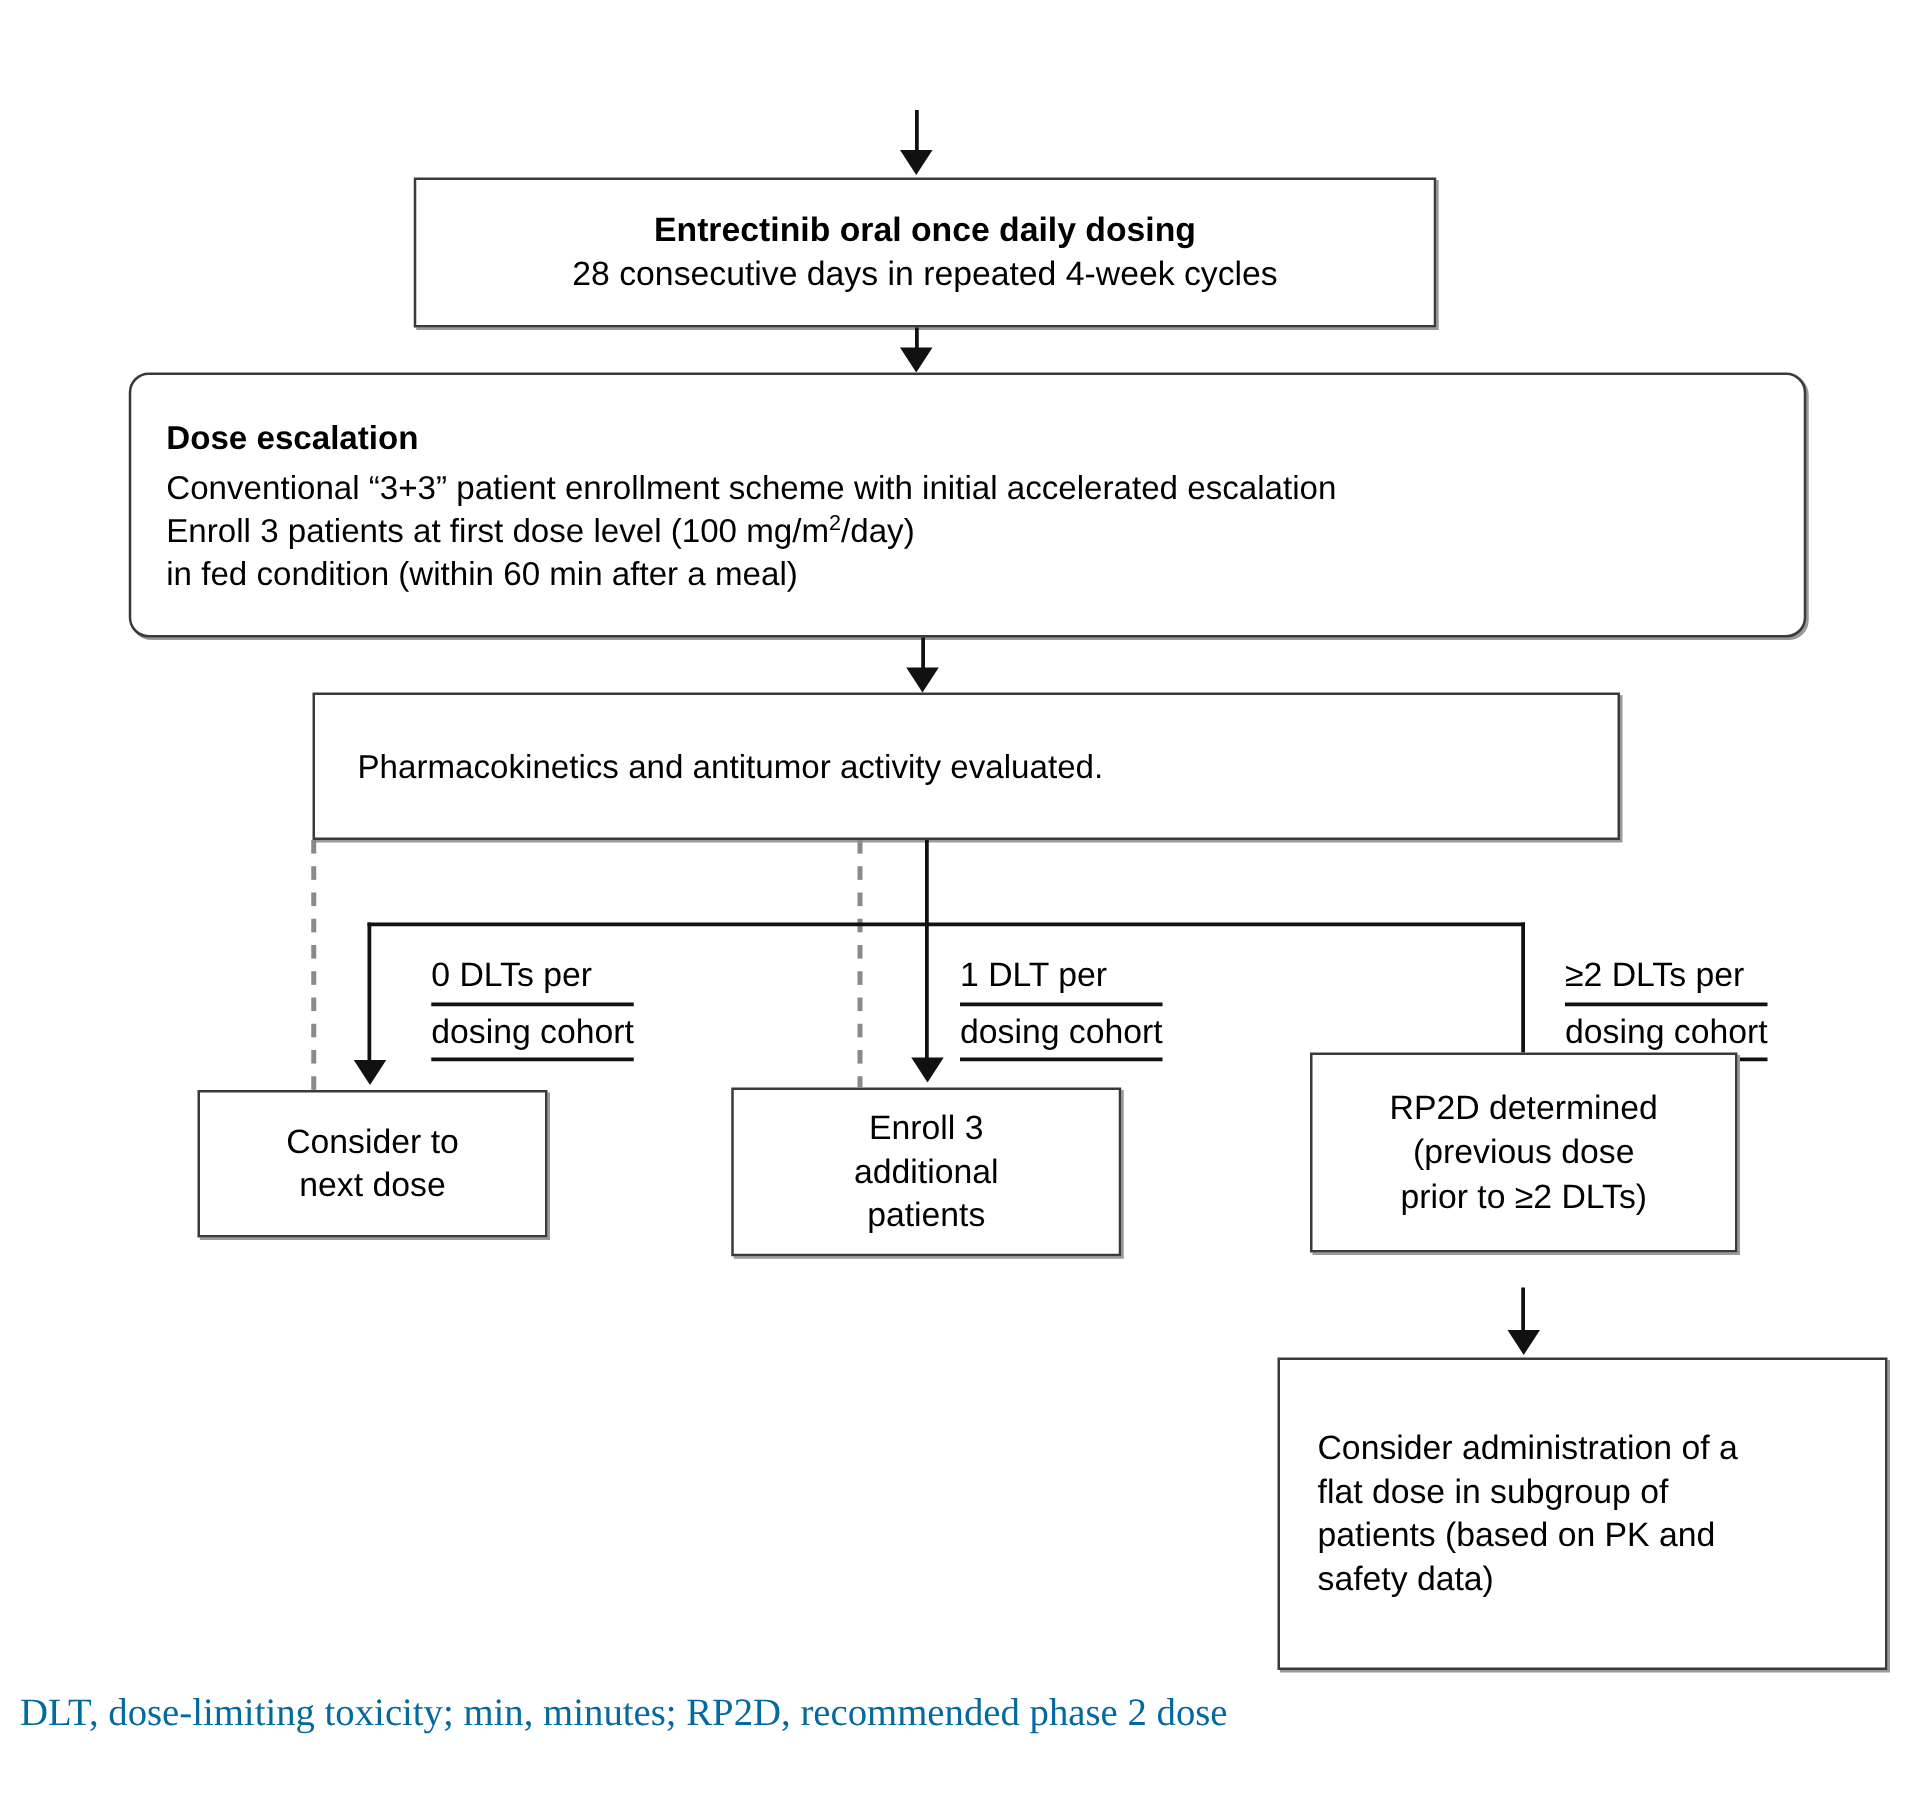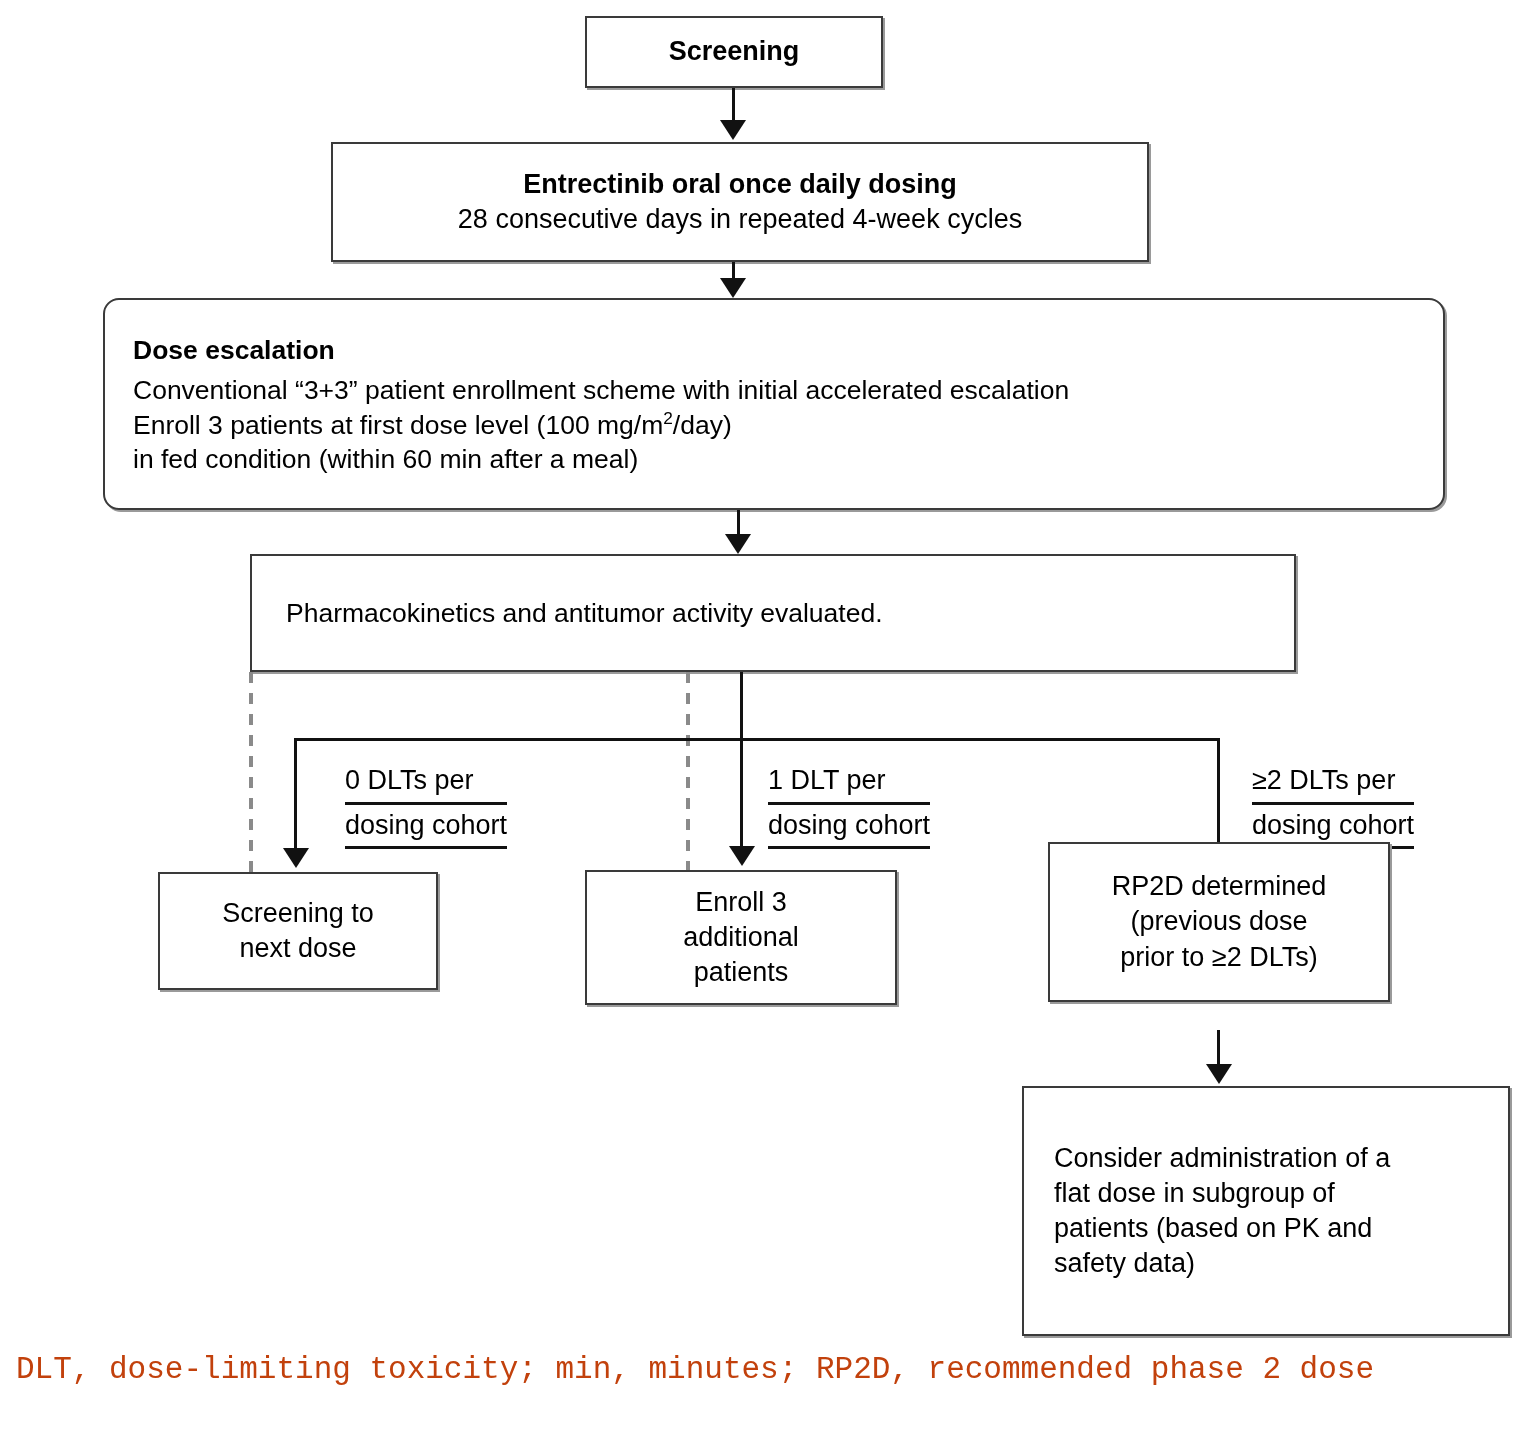--- a/index.html
+++ b/index.html
@@ -123,35 +123,32 @@
     width: 0; height: 0;
     border-left: 13px solid transparent;
     border-right: 13px solid transparent;
     border-top: 20px solid #111111;
   }
 
   
   #footnote {
     position: absolute;
     left: 16px; top: 1352px;
-    font-family: Liberation Mono, monospace;
+    font-family: Liberation Serif, serif;
     font-size: 31px;
-    color: #c2410c;
+    color: #0369a1;
     white-space: nowrap;
   }
   sup { font-size: 0.65em; vertical-align: super; }
 </style>
 </head>
 <body>
 
 <div id="canvas">
 
-  <div class="box ctr" id="box-screening">
-    <span class="ln">Screening</span>
-  </div>
 
   <div class="vline" style="left:732px; top:88px; height:36px;"></div>
   <div class="arrowhead" style="left:720px; top:120px;"></div>
 
   <div class="box ctr" id="box-dosing">
     <span class="ln bold">Entrectinib oral once daily dosing</span>
     <span class="ln">28 consecutive days in repeated 4-week cycles</span>
   </div>
 
   <div class="vline" style="left:732px; top:262px; height:20px;"></div>
@@ -194,21 +191,21 @@
   <div class="branch-label" id="label-1dlt">
     <span class="ln ln2">1 DLT per</span>
     <span class="ln ln2">dosing cohort</span>
   </div>
   <div class="branch-label" id="label-2dlt">
     <span class="ln ln2">≥2 DLTs  per</span>
     <span class="ln ln2">dosing cohort</span>
   </div>
 
   <div class="box ctr" id="box-escalate">
-    <span class="ln">Screening to</span>
+    <span class="ln">Consider to</span>
     <span class="ln">next dose</span>
   </div>
 
   <div class="box ctr" id="box-enroll3">
     <span class="ln">Enroll 3</span>
     <span class="ln">additional</span>
     <span class="ln">patients</span>
   </div>
 
   <div class="box ctr" id="box-rp2d">

